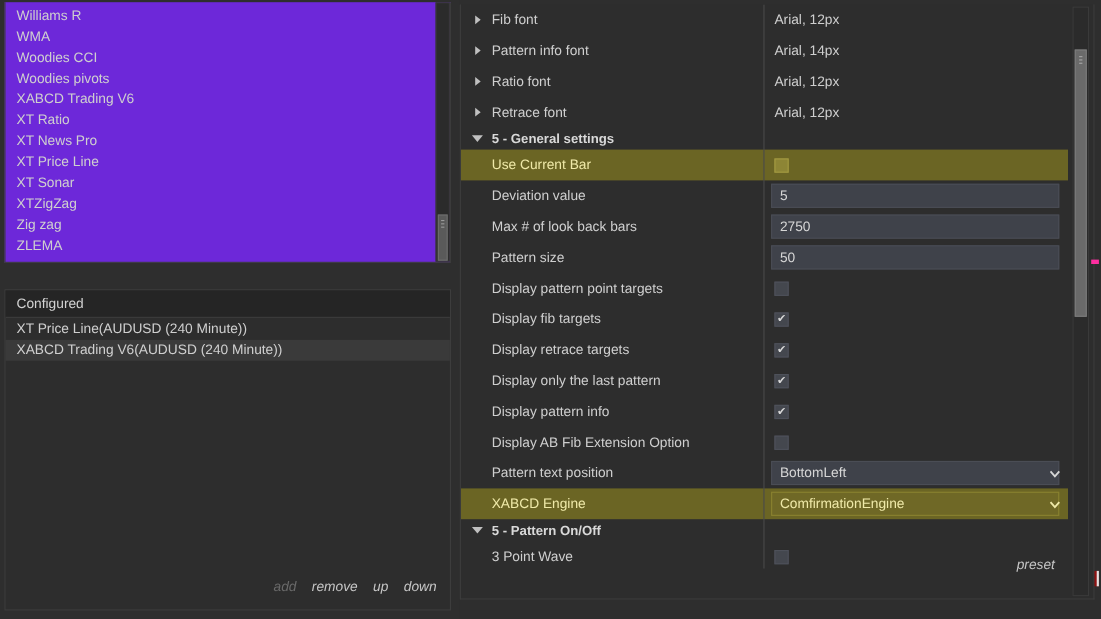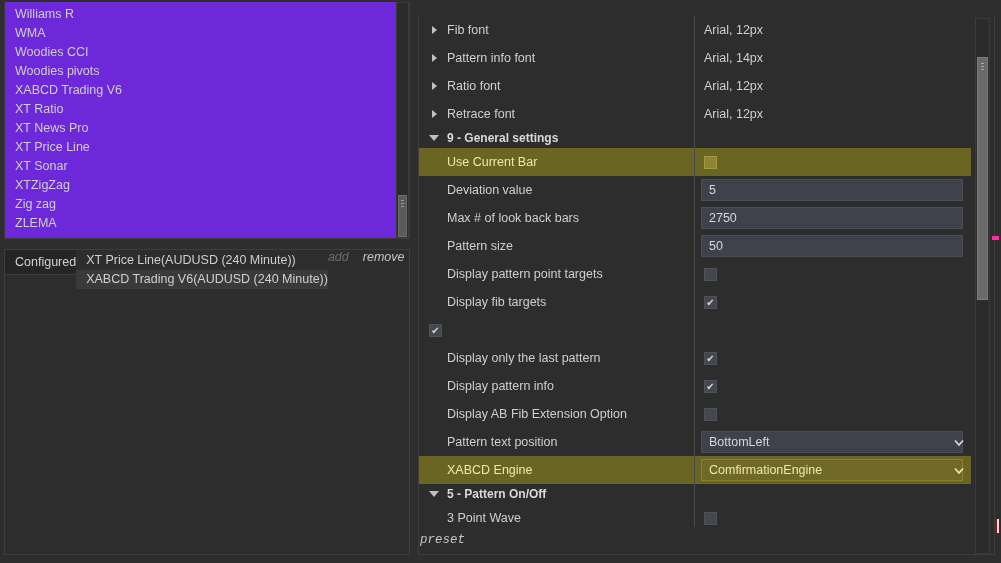--- a/index.html
+++ b/index.html
@@ -60,26 +60,26 @@
     box-sizing:border-box;
   }
   .vthumb::before{
     content:"";
     position:absolute;left:2px;right:2px;top:4px;height:1px;
     background:#9a9a9a;
     box-shadow:0 3px 0 #9a9a9a,0 6px 0 #9a9a9a;
   }
 
   .configured-panel{
-    margin-top:10px;
+    margin-top:24px;
     flex:1;
     background:#2d2d2d;
     border:1px solid #3d3d3d;
     box-sizing:border-box;
-    display:flex;flex-direction:row;
+    display:flex;flex-direction:column;
     position:relative;
   }
   .configured-head{
     height:24px;line-height:24px;
     padding-left:10px;
     background:#252525;
     border-bottom:1px solid #3d3d3d;
     color:#d2d2d2;
     font-size:12.5px;
   }
@@ -103,21 +103,21 @@
     font-size:12.5px;
   }
   .act{color:#c6c6c6;cursor:pointer;}
   .act.disabled{color:#6a6a6a;cursor:default;}
 
   
   .right-col{
     width:583px;height:563px;
     position:relative;
     box-sizing:border-box;
-    padding:16px 6px 8px 0;
+    padding:4px 6px 8px 0;
     display:flex;flex-direction:column;
     background:#2e2e2e;
   }
   .prop-panel{
     position:relative;
     height:541px;
     background:#2d2d2d;
     border:1px solid #3d3d3d;
     border-top:none;
     box-sizing:border-box;
@@ -243,26 +243,25 @@
     cursor:pointer;
     margin-left:0px;
   }
   .row.highlight .cbx{
     background:#8d8535;
     border:1px solid #a39a41;
   }
 
   .preset-bar{
     position:absolute;
-    left:1px;right:23px;bottom:1px;
+    left:1px;right:23px;bottom:18px;
     height:26px;
-    display:flex;align-items:center;justify-content:flex-start;
+    display:flex;align-items:center;justify-content:flex-end;
     padding-right:12px;
     box-sizing:border-box;
-    font-family:Liberation Mono, monospace;
   }
   .preset-bar .act{font-style:italic;font-size:12.5px;}
 
   
   .prop-scroll{
     position:absolute;
     right:4px;top:2px;
     width:15px;
     height:536px;
     background:#2b2b2b;
@@ -374,21 +373,21 @@
         <div class="row">
           <span class="expander"></span>
           <div class="lbl">Retrace font</div>
           <div class="val">
               <span class="txtval">Arial, 12px</span>
             </div>
         </div>
 
         <div class="row group">
           <span class="expander open"></span>
-          <div class="lbl">9 - General settings</div>
+          <div class="lbl">5 - General settings</div>
           <div class="val"></div>
         </div>
 
         <div class="row highlight">
           <div class="lbl">Use Current Bar</div>
           <div class="val">
               <span class="cbx"></span>
             </div>
         </div>
         <div class="row">
@@ -415,20 +414,21 @@
               <span class="cbx"></span>
             </div>
         </div>
         <div class="row">
           <div class="lbl">Display fib targets</div>
           <div class="val">
               <span class="cbx">✔</span>
             </div>
         </div>
         <div class="row">
+          <div class="lbl">Display retrace targets</div>
           <div class="val">
               <span class="cbx">✔</span>
             </div>
         </div>
         <div class="row">
           <div class="lbl">Display only the last pattern</div>
           <div class="val">
               <span class="cbx">✔</span>
             </div>
         </div>

